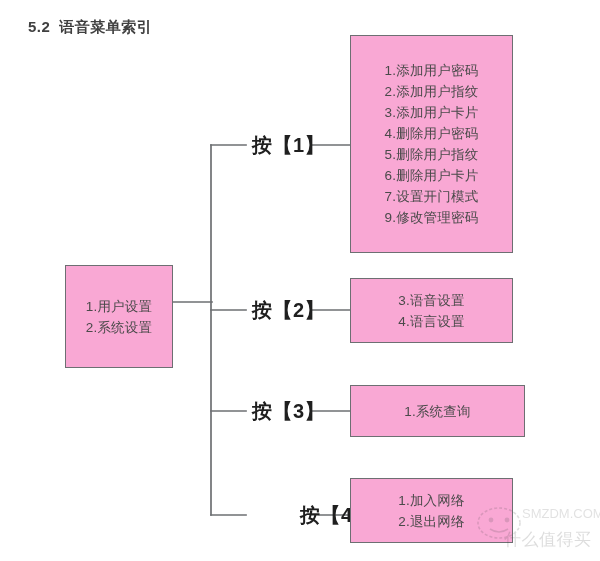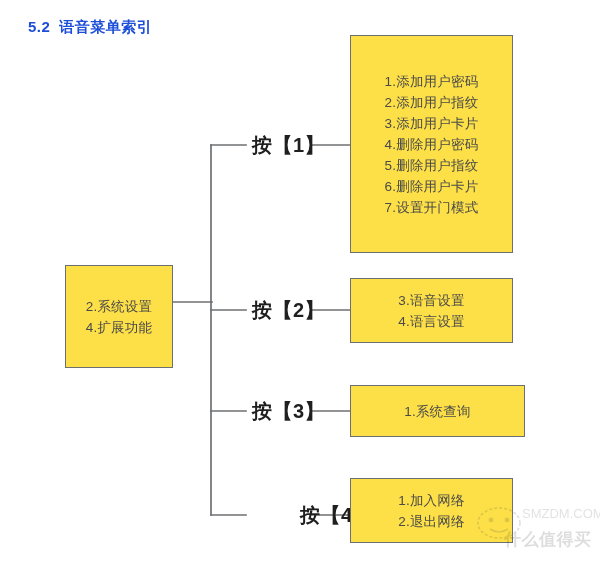--- a/index.html
+++ b/index.html
@@ -15,41 +15,41 @@
     font-family: "Liberation Sans", "DejaVu Sans", sans-serif;
     color: #3a3a3a;
   }
 
   #page-title {
     position: absolute;
     left: 28px;
     top: 18px;
     font-size: 15px;
     font-weight: bold;
-    color: #1d4ed8;
+    color: #404040;
     letter-spacing: 0.5px;
     white-space: nowrap;
   }
   #page-title .num {
     margin-right: 9px;
   }
 
   #diagram {
     position: absolute;
     left: 0;
     top: 0;
     width: 600px;
     height: 561px;
   }
 
   .node-box {
     position: absolute;
     box-sizing: border-box;
     border: 1.6px solid #6d6f72;
-    background: #fde047;
+    background: #f9a8d4;
     display: flex;
     flex-direction: column;
     justify-content: center;
     align-items: center;
   }
   .node-line {
     font-size: 13.5px;
     line-height: 21px;
     color: #4a4a4a;
     white-space: nowrap;
@@ -89,21 +89,21 @@
     width: 128px;
     height: 63px;
     opacity: 0.17;
     pointer-events: none;
   }
   #watermark .wm-text {
     position: absolute;
     left: 32px;
     top: 30px;
     font-size: 17px;
-    font-weight: bold;
+    font-weight: normal;
     color: #3b3b3b;
     white-space: nowrap;
     letter-spacing: 0.5px;
   }
   #watermark .wm-sub {
     position: absolute;
     left: 50px;
     top: 8px;
     font-size: 13px;
     color: #555;
@@ -135,37 +135,38 @@
     <line x1="211" y1="515" x2="246" y2="515"></line>
 
     <line x1="312" y1="145" x2="350" y2="145"></line>
     <line x1="312" y1="310" x2="350" y2="310"></line>
     <line x1="312" y1="411" x2="350" y2="411"></line>
     <line x1="312" y1="515" x2="350" y2="515"></line>
   </g>
 </svg>
 
 <div class="node-box" id="root-box">
+  <div class="node-line">1.用户设置</div>
   <div class="node-line">2.系统设置</div>
-  <div class="node-line">4.扩展功能</div>
 </div>
 
 <div class="press-label" id="press-1">按【1】</div>
 <div class="press-label" id="press-2">按【2】</div>
 <div class="press-label" id="press-3">按【3】</div>
 <div class="press-label" id="press-4">按【4】</div>
 
 <div class="node-box" id="box-1">
   <div class="node-line">1.添加用户密码</div>
   <div class="node-line">2.添加用户指纹</div>
   <div class="node-line">3.添加用户卡片</div>
   <div class="node-line">4.删除用户密码</div>
   <div class="node-line">5.删除用户指纹</div>
   <div class="node-line">6.删除用户卡片</div>
   <div class="node-line">7.设置开门模式</div>
+  <div class="node-line">9.修改管理密码</div>
 </div>
 
 <div class="node-box" id="box-2">
   <div class="node-line">3.语音设置</div>
   <div class="node-line">4.语言设置</div>
 </div>
 
 <div class="node-box" id="box-3">
   <div class="node-line">1.系统查询</div>
 </div>

